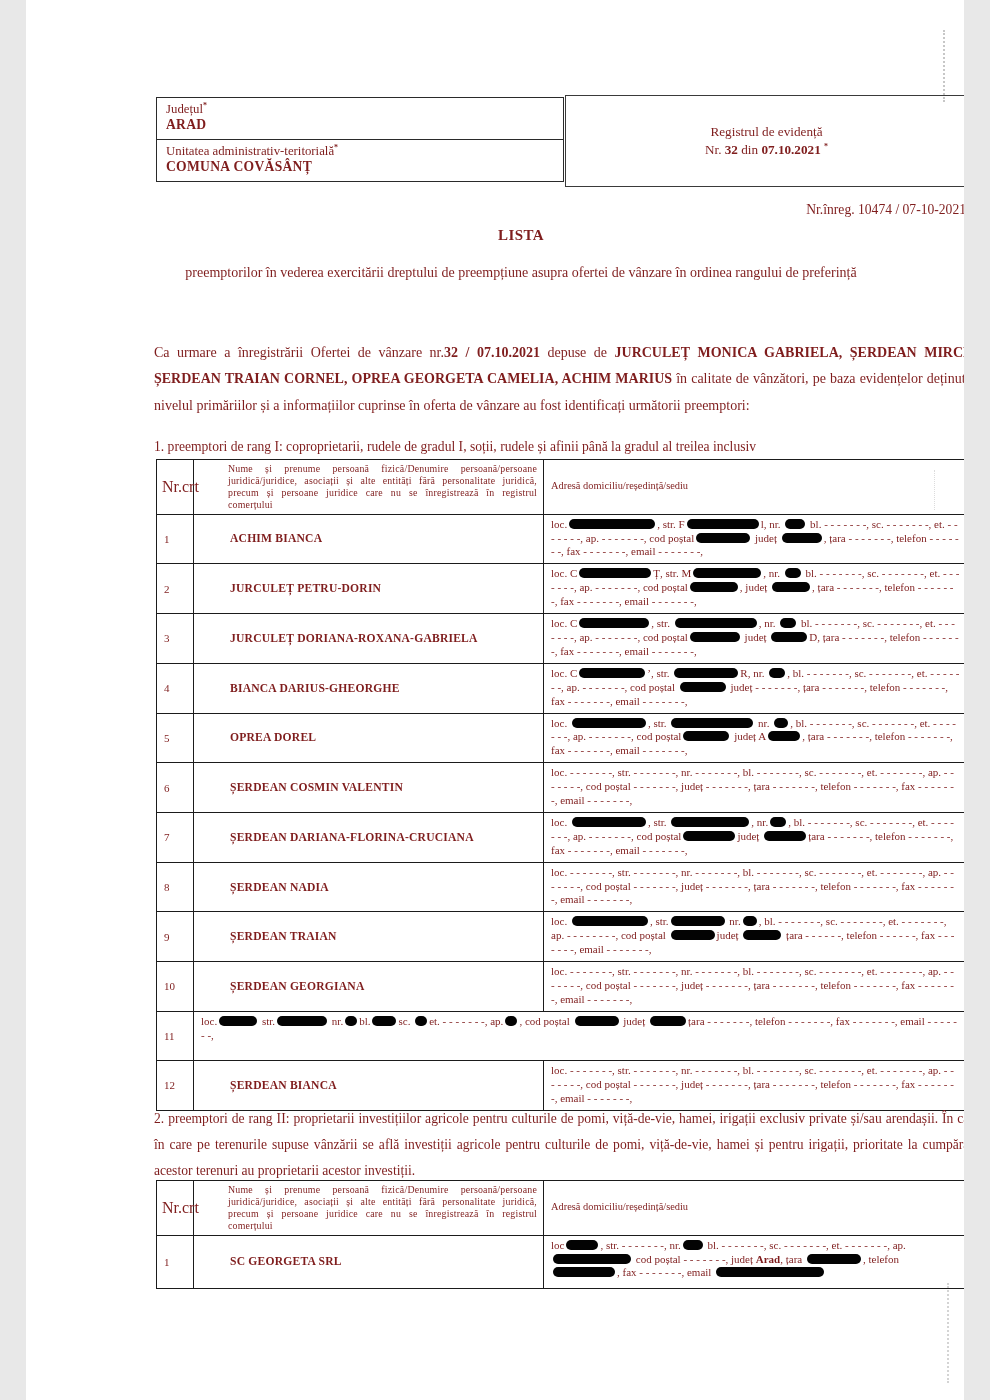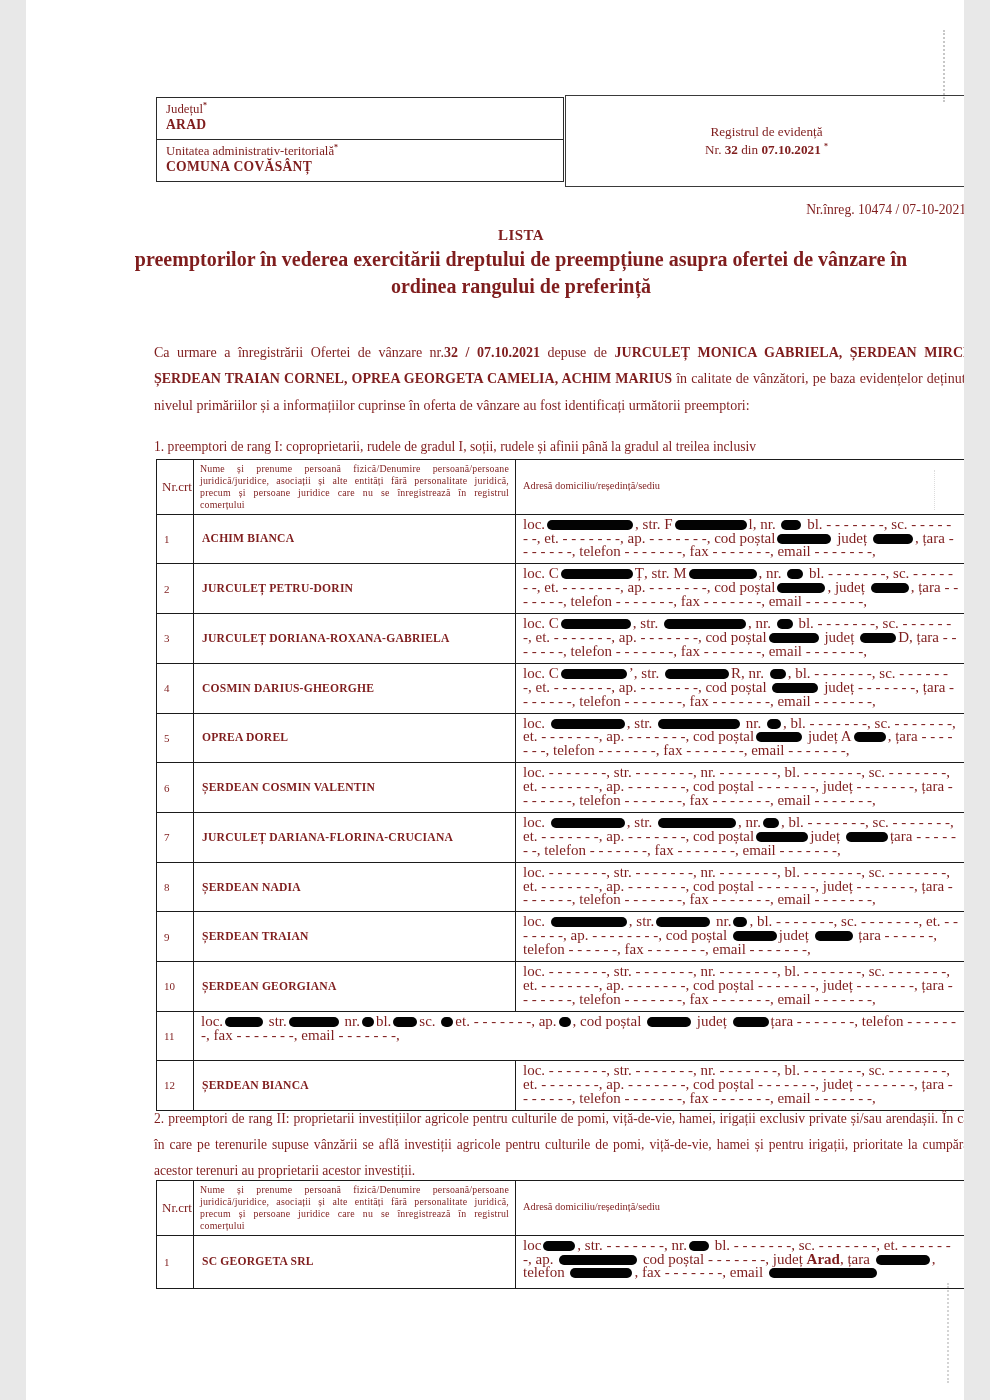--- a/index.html
+++ b/index.html
@@ -20,39 +20,39 @@
   .hdr-right{
     position:absolute;left:539px;top:95px;width:401px;height:90px;
     border:1.5px solid #3a3a3a;
     display:flex;flex-direction:column;justify-content:center;align-items:center;
     font-size:13.2px;line-height:18px;
   }
   .reg-line{position:absolute;left:538px;top:202px;width:402px;text-align:right;font-size:13.6px;}
 
   
   .doc-title{position:absolute;left:0;top:227px;width:990px;text-align:center;font-size:15px;font-weight:bold;letter-spacing:.4px;}
-  .doc-subtitle{position:absolute;left:85px;top:246px;width:820px;text-align:center;font-size:20px;font-weight:bold;line-height:27px;}
+  .doc-subtitle{position:absolute;left:85px;top:259px;width:820px;text-align:center;font-size:14px;font-weight:normal;line-height:27px;}
 
   
   .intro{position:absolute;left:128px;top:340px;width:832px;margin:0;font-size:14px;line-height:26.4px;text-align:justify;}
   .sec-heading{position:absolute;left:128px;width:832px;font-size:13.6px;line-height:26px;text-align:justify;}
   .sec1{top:434px;}
   .sec2{top:1106px;}
 
   
   .tbl{position:absolute;left:130px;width:810px;border:1.7px solid #1b1b1b;}
   .tbl1{top:459px;}
   .tbl2{top:1180px;}
   .t-row{display:flex;border-top:1.4px solid #1b1b1b;}
   .t-head{border-top:none;}
   .c{box-sizing:border-box;}
   .c-nr{width:37px;border-right:1.4px solid #1b1b1b;display:flex;align-items:center;padding-left:7px;font-size:11px;flex-shrink:0;}
-  .c-name{width:322px;border-right:1.4px solid #1b1b1b;display:flex;align-items:center;padding:3px 8px;font-size:11.6px;font-weight:bold;letter-spacing:.2px;flex-shrink:0;}
-  .c-addr{flex:1;padding:3px 7px 4px;font-size:15px;line-height:13.9px;}
-  .t-head .c-nr{font-size:13px;font-weight:normal;padding-left:5px;}
+  .c-name{width:322px;border-right:1.4px solid #1b1b1b;display:flex;align-items:center;padding:3px 8px;font-size:11.6px;font-weight:bold;letter-spacing:.2px;flex-shrink:0;margin-left:28px;}
+  .c-addr{flex:1;padding:3px 7px 4px;font-size:11px;line-height:13.9px;}
+  .t-head .c-nr{font-size:16px;font-weight:normal;padding-left:5px;}
   .t-head .c-name{font-size:9.9px;font-weight:normal;line-height:11.9px;text-align:justify;align-items:flex-start;padding:3px 6px;}
   .t-head .c-addr{display:flex;align-items:center;font-size:10.4px;}
   .t-body .t-row{min-height:48px;}
   .tbl2 .t-body .t-row{min-height:52px;}
 
   
   .redact{display:inline-block;height:10px;background:#030303;border-radius:5px;vertical-align:-1px;margin:0 2px;}
 
   
   .artifact{position:absolute;border-left:2px dotted #c7c7c7;}
@@ -113,36 +113,36 @@
           <div class="c c-name">JURCULEȚ PETRU-DORIN</div>
           <div class="c c-addr"><span>loc. C</span><span class="redact" style="width: 72px;"></span><span>Ț, str. M</span><span class="redact" style="width: 68px;"></span><span>, nr. </span><span class="redact" style="width: 16px;"></span><span> bl. - - - - - - -, sc. - - - - - - -, et. - - - - - - -, ap. - - - - - - -, cod poștal</span><span class="redact" style="width: 48px;"></span><span>, județ </span><span class="redact" style="width: 38px;"></span><span>, țara - - - - - - -, telefon - - - - - - -, fax - - - - - - -, email - - - - - - -,</span></div>
         </div>
         <div class="t-row">
           <div class="c c-nr">3</div>
           <div class="c c-name">JURCULEȚ DORIANA-ROXANA-GABRIELA</div>
           <div class="c c-addr"><span>loc. C</span><span class="redact" style="width: 70px;"></span><span>, str. </span><span class="redact" style="width: 82px;"></span><span>, nr. </span><span class="redact" style="width: 16px;"></span><span> bl. - - - - - - -, sc. - - - - - - -, et. - - - - - - -, ap. - - - - - - -, cod poștal</span><span class="redact" style="width: 50px;"></span><span> județ </span><span class="redact" style="width: 36px;"></span><span>D, țara - - - - - - -, telefon - - - - - - -, fax - - - - - - -, email - - - - - - -,</span></div>
         </div>
         <div class="t-row">
           <div class="c c-nr">4</div>
-          <div class="c c-name">COSMIN DARIUS-GHEORGHE</div>
+          <div class="c c-name">BIANCA DARIUS-GHEORGHE</div>
           <div class="c c-addr"><span>loc. C</span><span class="redact" style="width: 66px;"></span><span>’, str. </span><span class="redact" style="width: 64px;"></span><span>R, nr. </span><span class="redact" style="width: 16px;"></span><span>, bl. - - - - - - -, sc. - - - - - - -, et. - - - - - - -, ap. - - - - - - -, cod poștal </span><span class="redact" style="width: 46px;"></span><span> județ - - - - - - -, țara - - - - - - -, telefon - - - - - - -, fax - - - - - - -, email - - - - - - -,</span></div>
         </div>
         <div class="t-row">
           <div class="c c-nr">5</div>
           <div class="c c-name">OPREA DOREL</div>
           <div class="c c-addr"><span>loc. </span><span class="redact" style="width: 74px;"></span><span>, str. </span><span class="redact" style="width: 82px;"></span><span> nr. </span><span class="redact" style="width: 14px;"></span><span>, bl. - - - - - - -, sc. - - - - - - -, et. - - - - - - -, ap. - - - - - - -, cod poștal</span><span class="redact" style="width: 46px;"></span><span> județ A</span><span class="redact" style="width: 32px;"></span><span>, țara - - - - - - -, telefon - - - - - - -, fax - - - - - - -, email - - - - - - -,</span></div>
         </div>
         <div class="t-row">
           <div class="c c-nr">6</div>
           <div class="c c-name">ȘERDEAN COSMIN VALENTIN</div>
           <div class="c c-addr"><span>loc. - - - - - - -, str. - - - - - - -, nr. - - - - - - -, bl. - - - - - - -, sc. - - - - - - -, et. - - - - - - -, ap. - - - - - - -, cod poștal - - - - - - -, județ - - - - - - -, țara - - - - - - -, telefon - - - - - - -, fax - - - - - - -, email - - - - - - -,</span></div>
         </div>
         <div class="t-row">
           <div class="c c-nr">7</div>
-          <div class="c c-name">JURCULEȚ DARIANA-FLORINA-CRUCIANA</div>
+          <div class="c c-name">ȘERDEAN DARIANA-FLORINA-CRUCIANA</div>
           <div class="c c-addr"><span>loc. </span><span class="redact" style="width: 74px;"></span><span>, str. </span><span class="redact" style="width: 78px;"></span><span>, nr.</span><span class="redact" style="width: 16px;"></span><span>, bl. - - - - - - -, sc. - - - - - - -, et. - - - - - - -, ap. - - - - - - -, cod poștal</span><span class="redact" style="width: 52px;"></span><span>județ </span><span class="redact" style="width: 42px;"></span><span>țara - - - - - - -, telefon - - - - - - -, fax - - - - - - -, email - - - - - - -,</span></div>
         </div>
         <div class="t-row">
           <div class="c c-nr">8</div>
           <div class="c c-name">ȘERDEAN NADIA</div>
           <div class="c c-addr"><span>loc. - - - - - - -, str. - - - - - - -, nr. - - - - - - -, bl. - - - - - - -, sc. - - - - - - -, et. - - - - - - -, ap. - - - - - - -, cod poștal - - - - - - -, județ - - - - - - -, țara - - - - - - -, telefon - - - - - - -, fax - - - - - - -, email - - - - - - -,</span></div>
         </div>
         <div class="t-row">
           <div class="c c-nr">9</div>
           <div class="c c-name">ȘERDEAN TRAIAN</div>

